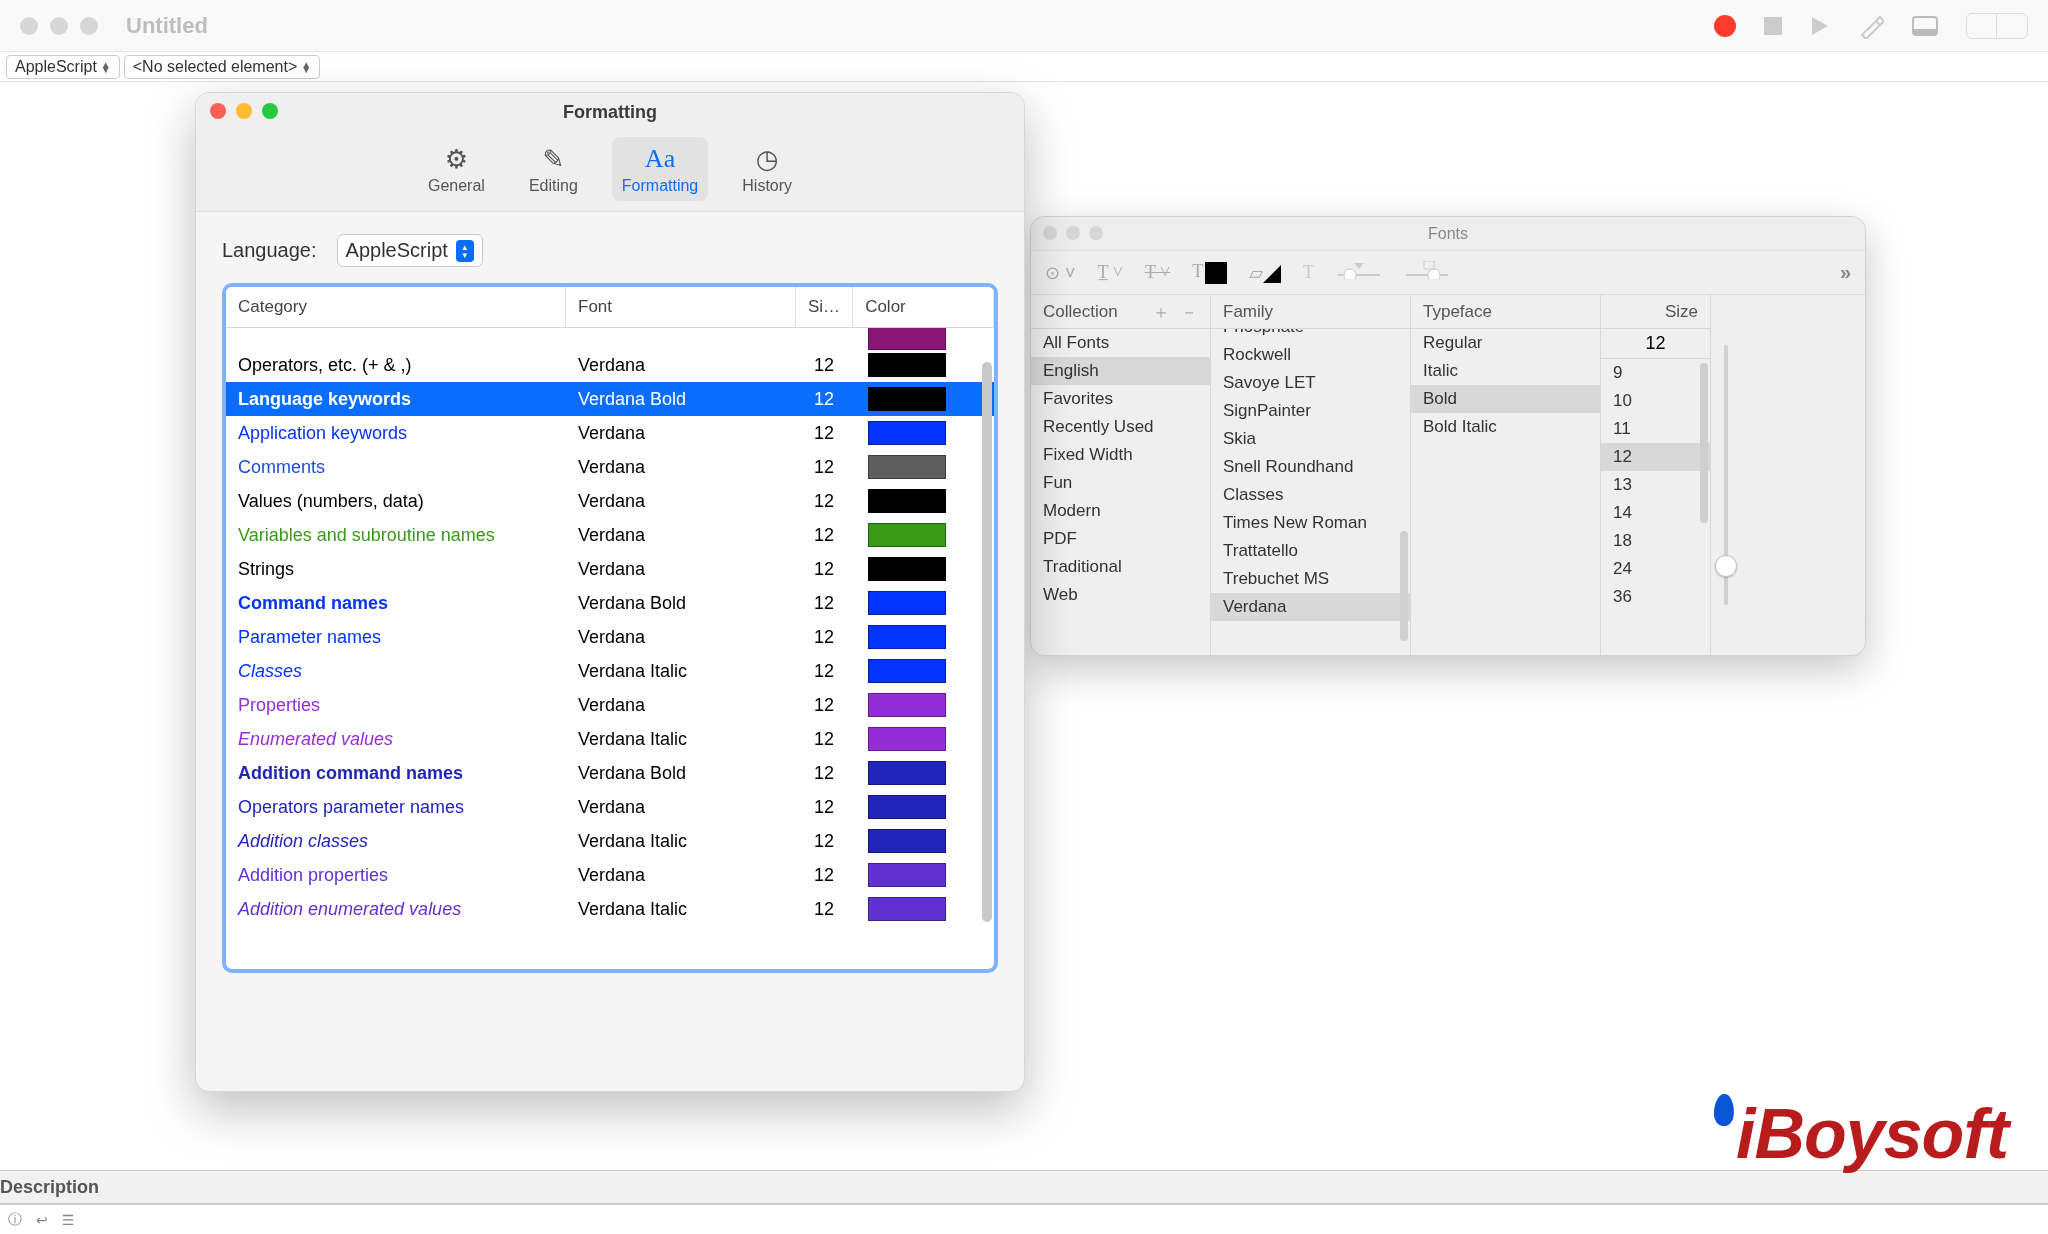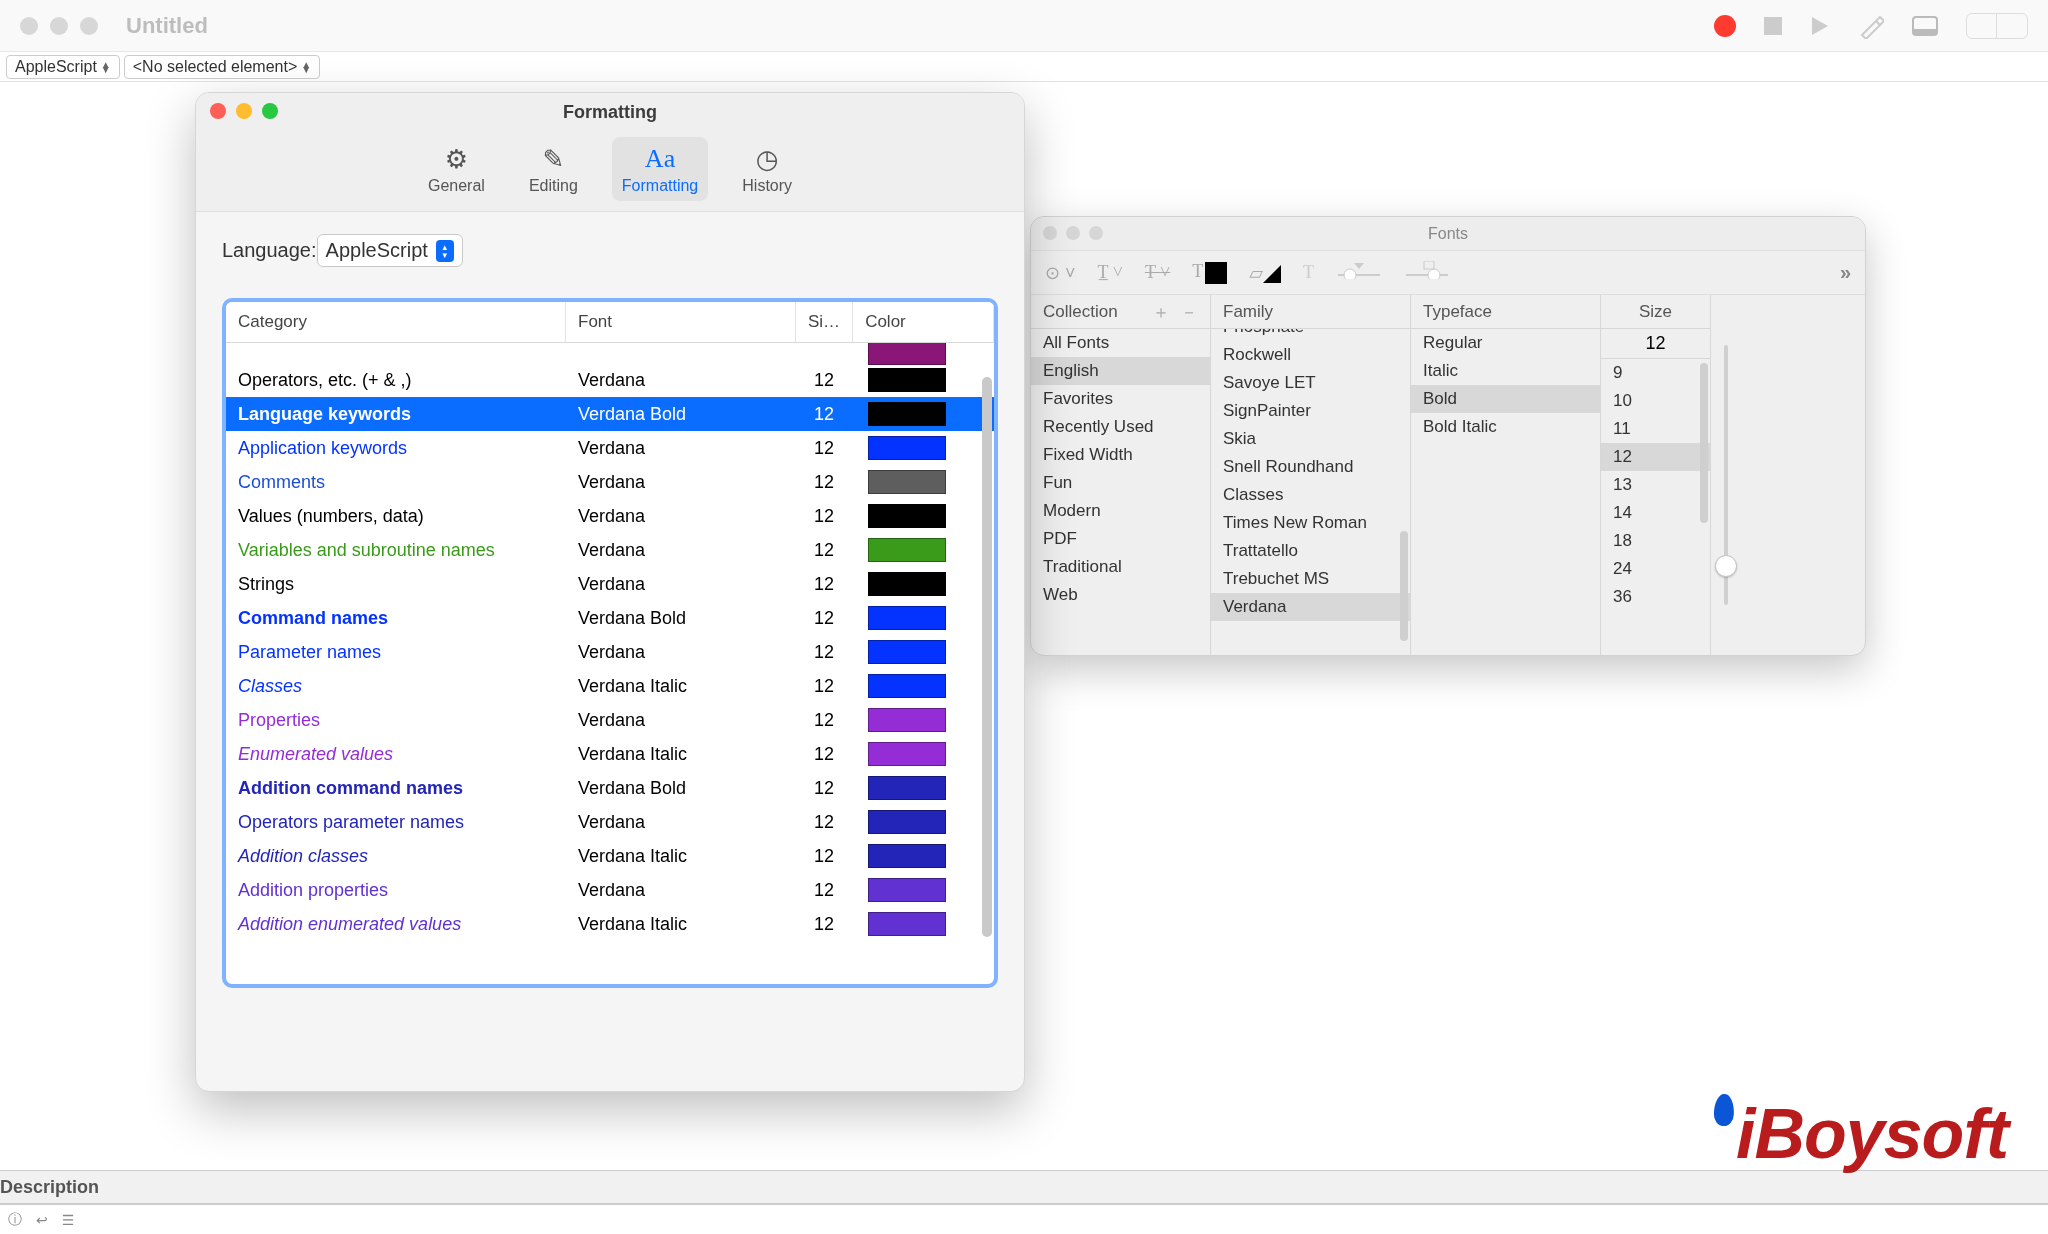--- a/index.html
+++ b/index.html
@@ -35,21 +35,21 @@
 .prefs-traffic span { width:16px; height:16px; border-radius:50%; }
 .tl-close{background:#ff5f57;} .tl-min{background:#febc2e;} .tl-zoom{background:#28c840;}
 .prefs-title { font-size: 18px; font-weight:600; color:#3b3b3b; }
 
 .prefs-tabs { display:flex; justify-content:center; gap:24px; padding: 6px 0 10px 0; border-bottom:1px solid #dfdfdf; background:#efefef; }
 .prefs-tab { display:flex; flex-direction:column; align-items:center; gap:2px; padding:6px 10px; border-radius:8px; font-size:16px; color:#555; }
 .prefs-tab.active { background:#e2e2e2; color:#0a6dff; }
 .prefs-tab .ic { height:32px; display:flex; align-items:center; justify-content:center; font-size:26px; }
 
 .prefs-body { padding: 22px 26px 18px 26px; }
-.lang-row { display:flex; align-items:center; gap:0; font-size:20px; color:#333; margin-bottom:31px; }
+.lang-row { display:flex; align-items:center; gap:20px; font-size:20px; color:#333; margin-bottom:16px; }
 .lang-select { background:#fff; border:1px solid #c9c9c9; border-radius:6px; padding:4px 8px; display:flex; align-items:center; gap:8px; }
 .lang-select .stepper { background:#0a6dff; color:#fff; border-radius:4px; width:18px; height:22px; display:flex; flex-direction:column; justify-content:center; align-items:center; font-size:9px; line-height:8px; }
 
 .table-wrap { border:4px solid #7fb3ff; border-radius:10px; background:#fff; height: 690px; display:flex; flex-direction:column; overflow:hidden; }
 .thead { display:flex; border-bottom:1px solid #d9d9d9; font-size:17px; color:#444; font-weight:500; background:#fff; }
 .thead > div { padding:10px 12px; border-right:1px solid #e4e4e4; }
 .col-cat { flex: 0 0 340px; }
 .col-font { flex: 0 0 230px; }
 .col-size { flex: 0 0 56px; text-align:right; }
 .col-color { flex: 1; }
@@ -240,21 +240,21 @@
           <span>Typeface</span>
         </div>
       <div class="fcol-body" id="typefaces-body">
           <div class="fitem">Regular</div>
           <div class="fitem">Italic</div>
           <div class="fitem sel">Bold</div>
           <div class="fitem">Bold Italic</div>
         </div>
     </div>
     <div class="fcol size-col">
-      <div class="fcol-header" style="justify-content:center;">
+      <div class="fcol-header" style="justify-content:flex-end;">
           <span>Size</span>
         </div>
       <div class="size-input">12</div>
       <div class="fcol-body size-list" id="sizes-body">
           <div class="fscroll">
             <div class="th" style="top:2px;height:160px;"></div>
           </div>
           <div class="fitem">9</div>
           <div class="fitem">10</div>
           <div class="fitem">11</div>

